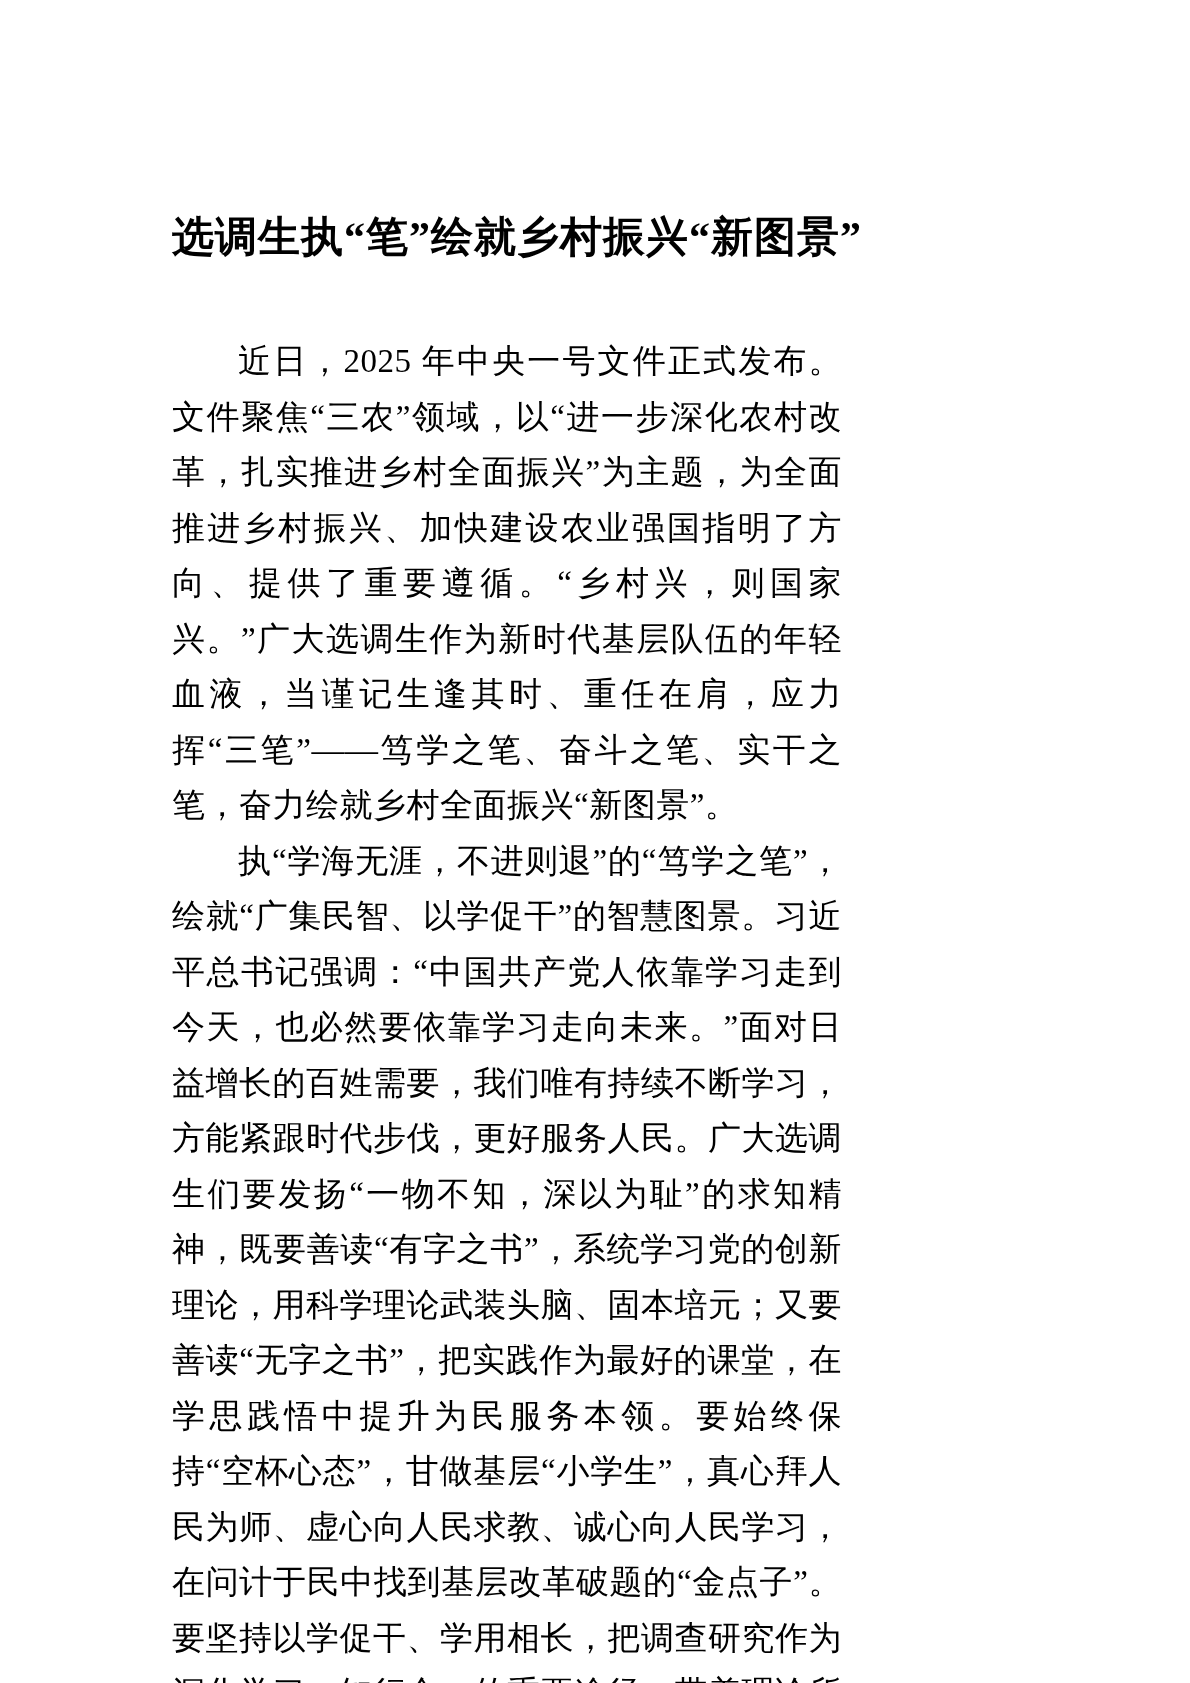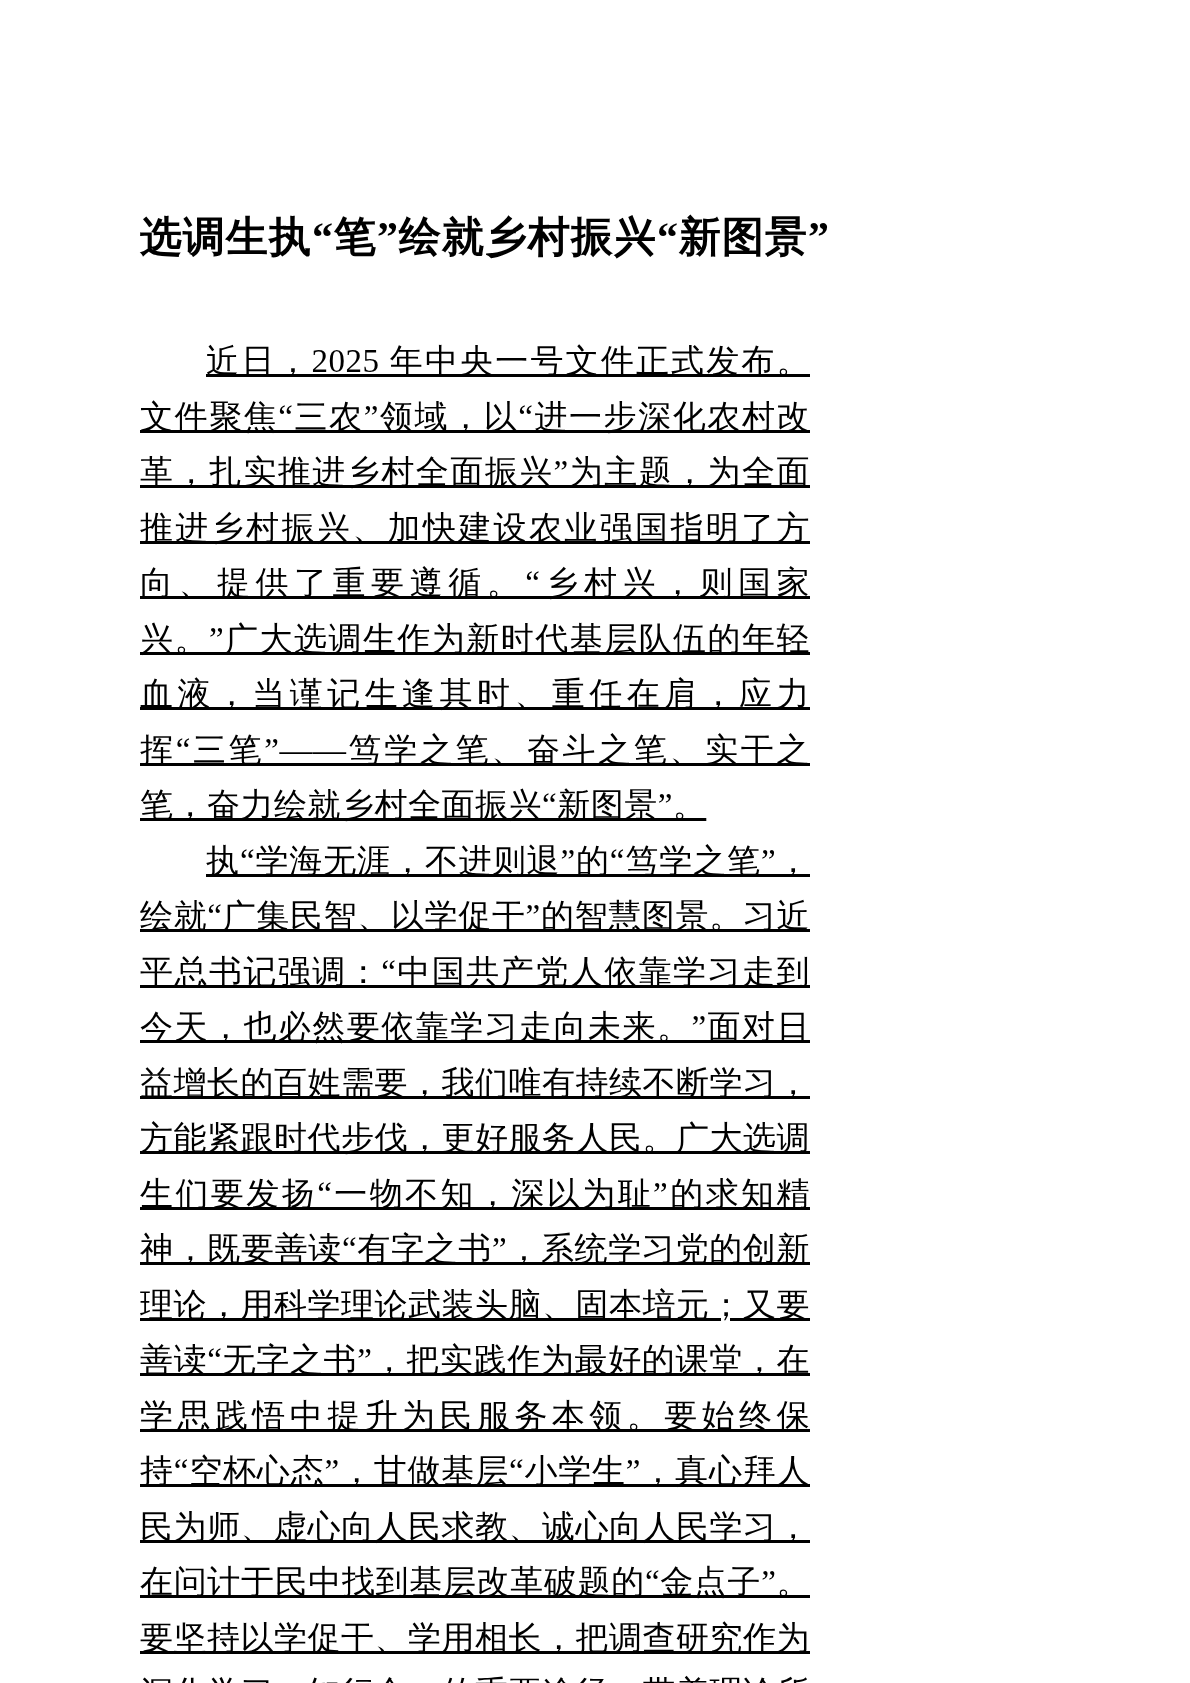--- a/index.html
+++ b/index.html
@@ -10,40 +10,40 @@
   .page {
     position: relative;
     width: 944px;
     height: 1683px;
     background: #ffffff;
     overflow: hidden;
     font-family: "Liberation Serif", "DejaVu Serif", serif;
     color: #000000;
     box-sizing: border-box;
     padding: 212px 134px 0 140px;
+    margin-left: 32px;
   }
   .doc-title {
     margin: 0 0 72px 0;
     text-align: center;
     font-size: 42px;
     line-height: 50px;
     font-weight: bold;
     letter-spacing: 1px;
     white-space: nowrap;
   }
   .doc-body p {
     margin: 0;
     font-size: 33px;
     line-height: 55.5px;
     text-align: justify;
     text-justify: inter-character;
     text-indent: 2em;
     word-break: break-all;
     letter-spacing: 0.5px;
-    text-decoration: underline;
   }
 </style>
 </head>
 <body>
 
 <div class="page">
   <h1 class="doc-title">选调生执“笔”绘就乡村振兴“新图景”</h1>
   <div class="doc-body">
     <p>近日，2025 年中央一号文件正式发布。文件聚焦“三农”领域，以“进一步深化农村改革，扎实推进乡村全面振兴”为主题，为全面推进乡村振兴、加快建设农业强国指明了方向、提供了重要遵循。“乡村兴，则国家兴。”广大选调生作为新时代基层队伍的年轻血液，当谨记生逢其时、重任在肩，应力挥“三笔”——笃学之笔、奋斗之笔、实干之笔，奋力绘就乡村全面振兴“新图景”。</p>
     <p>执“学海无涯，不进则退”的“笃学之笔”，绘就“广集民智、以学促干”的智慧图景。习近平总书记强调：“中国共产党人依靠学习走到今天，也必然要依靠学习走向未来。”面对日益增长的百姓需要，我们唯有持续不断学习，方能紧跟时代步伐，更好服务人民。广大选调生们要发扬“一物不知，深以为耻”的求知精神，既要善读“有字之书”，系统学习党的创新理论，用科学理论武装头脑、固本培元；又要善读“无字之书”，把实践作为最好的课堂，在学思践悟中提升为民服务本领。要始终保持“空杯心态”，甘做基层“小学生”，真心拜人民为师、虚心向人民求教、诚心向人民学习，在问计于民中找到基层改革破题的“金点子”。要坚持以学促干、学用相长，把调查研究作为深化学习、知行合一的重要途径，带着理论所学指导实践，通过基层实践反哺理论发展，用“学习之光”照亮“发展新路”，用“实践密钥”</p>

